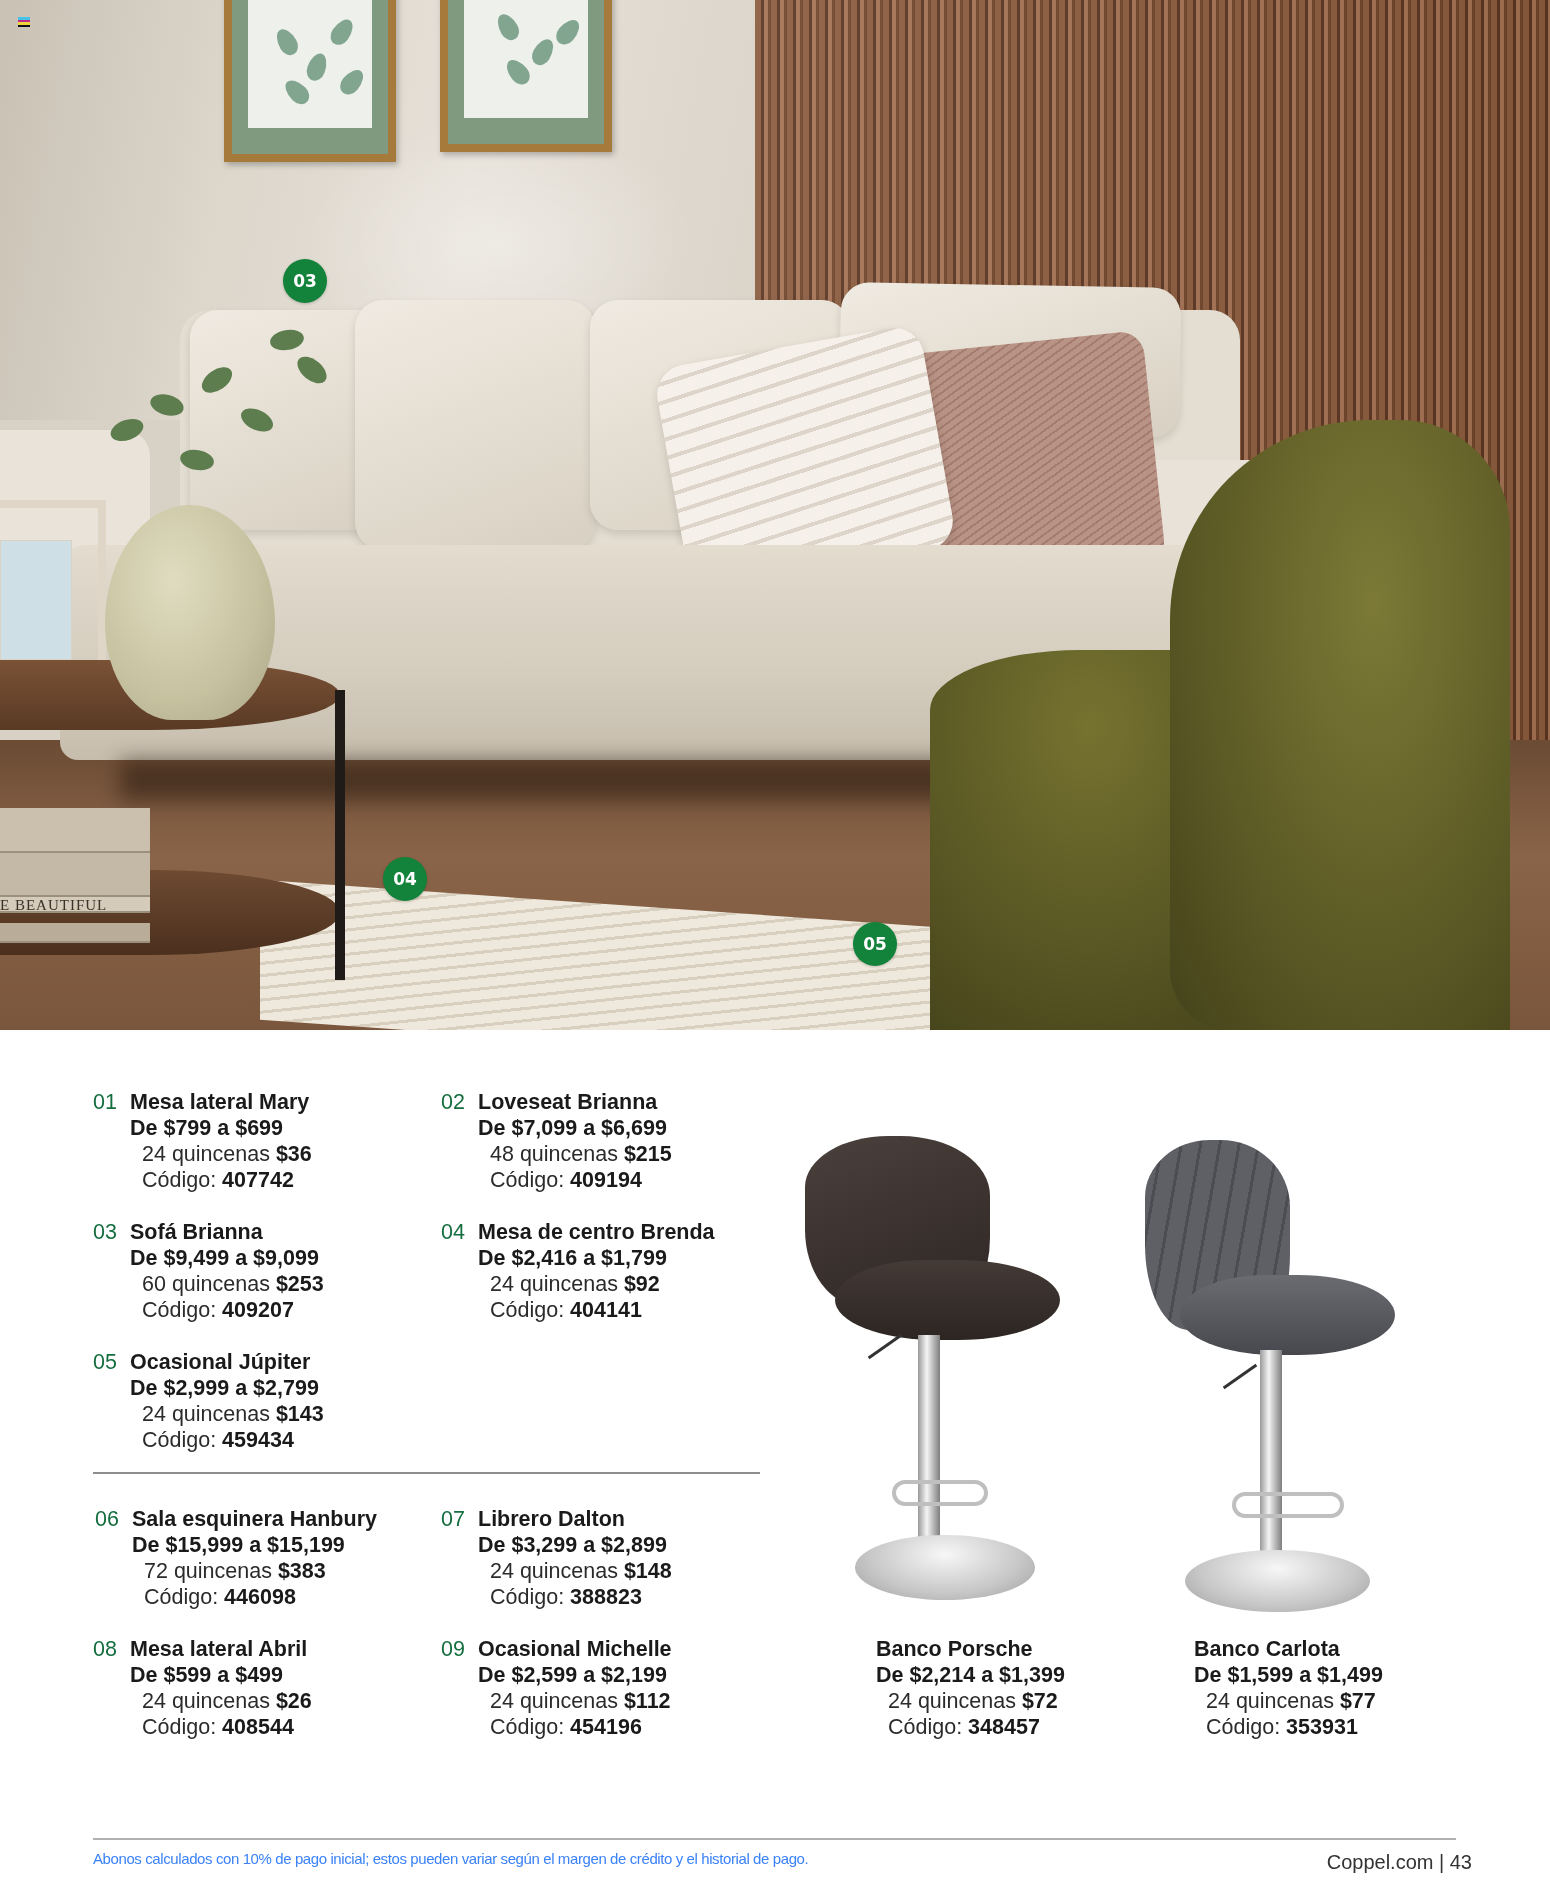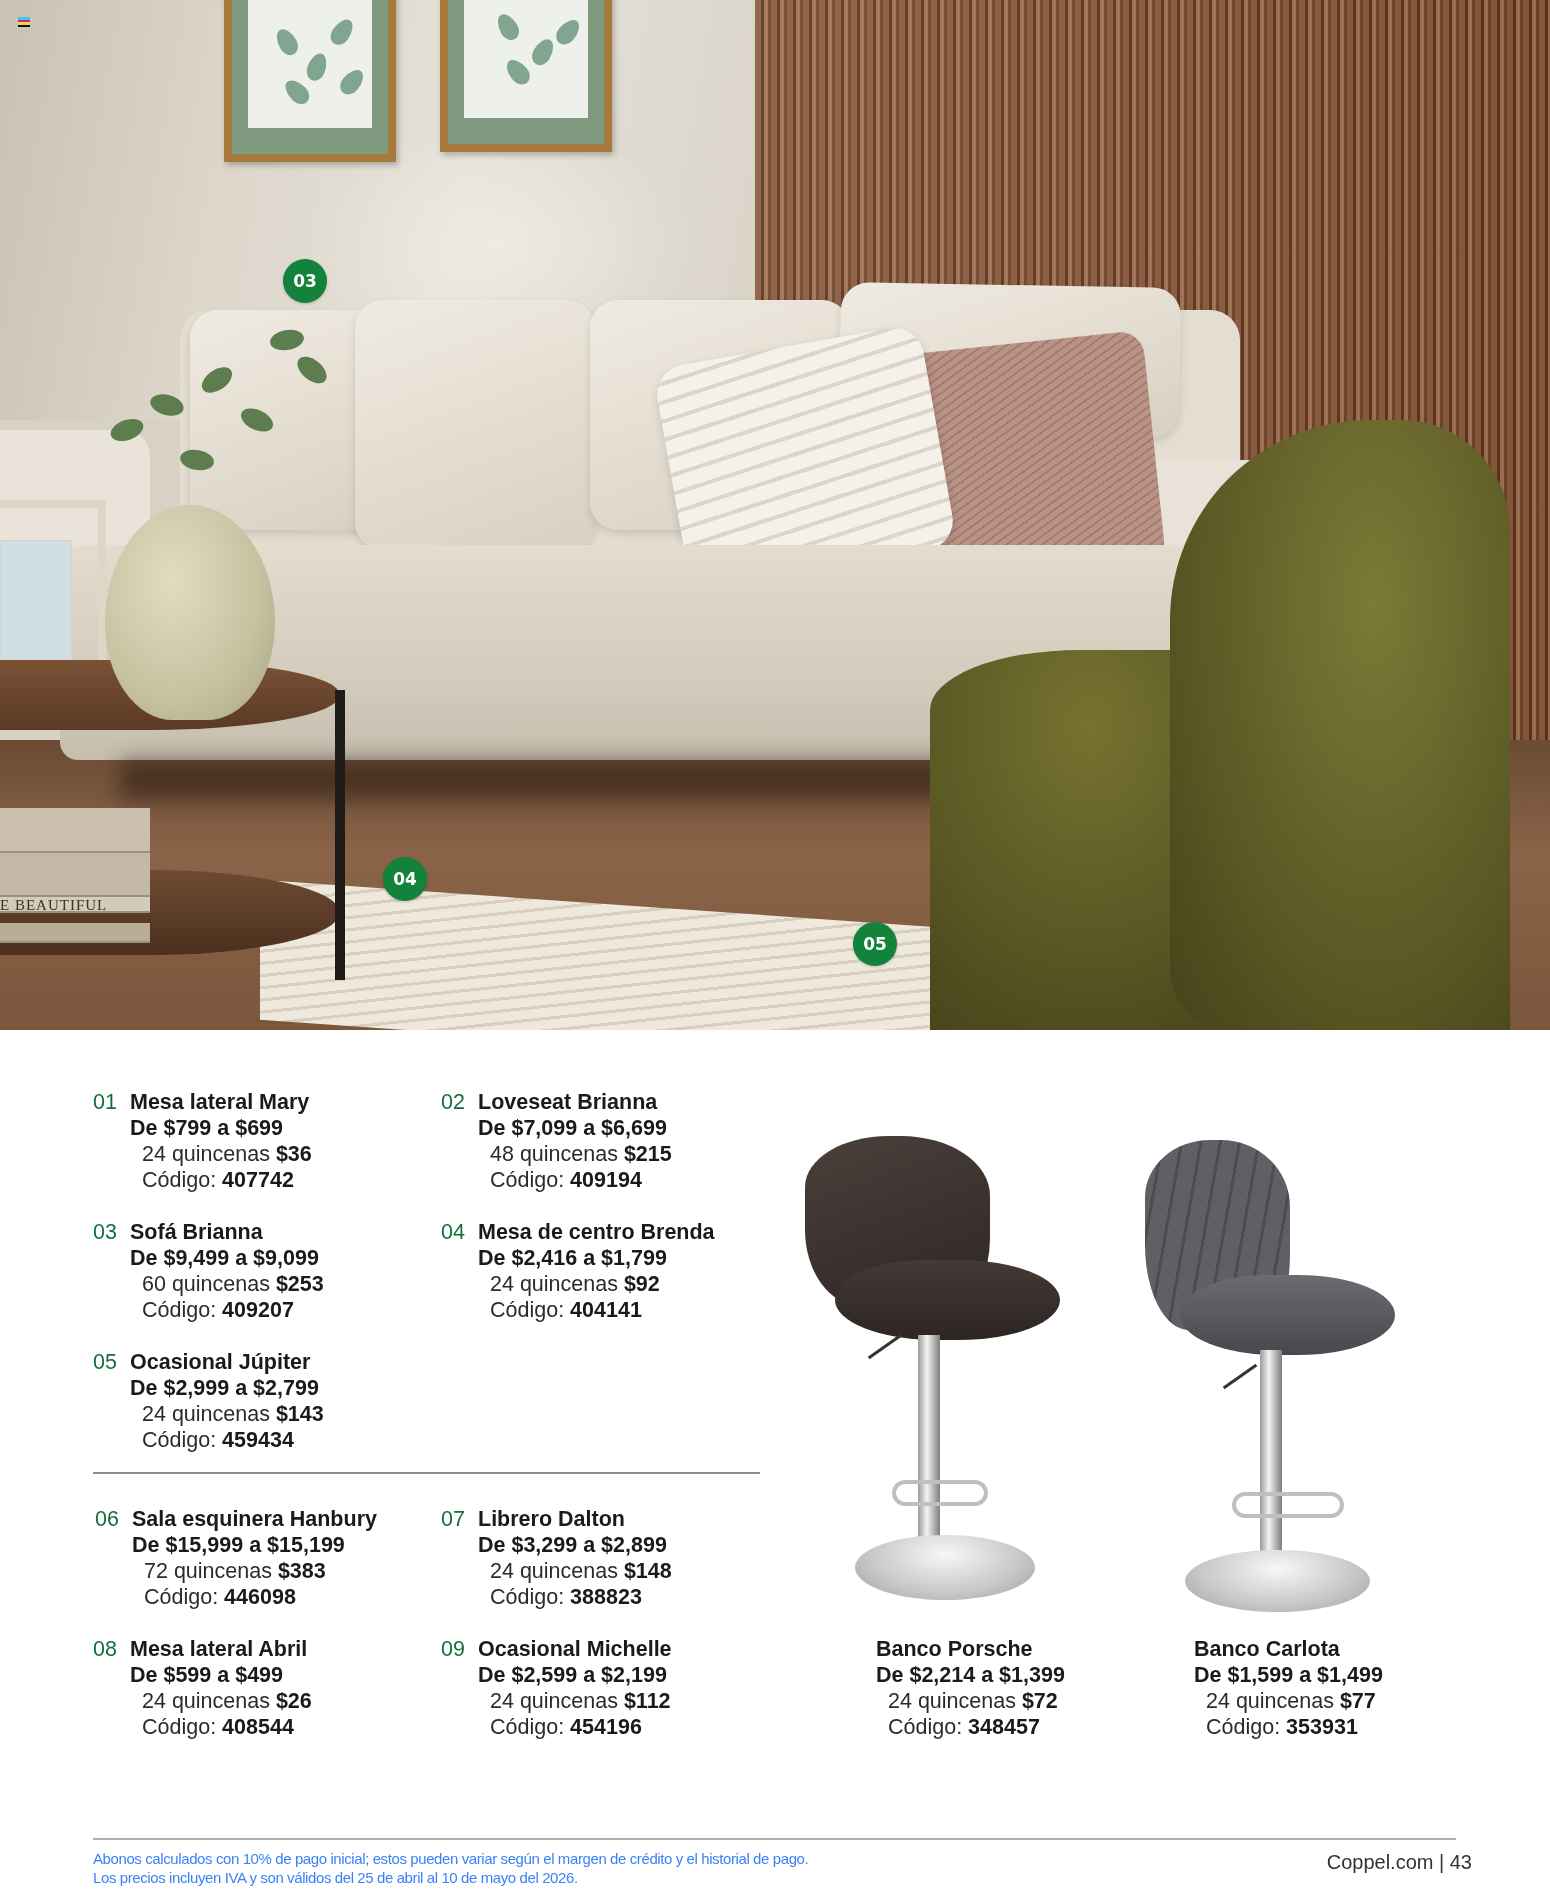--- a/index.html
+++ b/index.html
@@ -305,19 +305,18 @@
     <div class="name">Banco Carlota</div>
     <div class="price">De $1,599 a $1,499</div>
     <div class="inst"><span>24 quincenas</span> <b>$77</b></div>
     <div class="code"><span>Código:</span> <b>353931</b></div>
   </div>
 </div>
 
 <div class="footer-rule"></div>
 <div class="footnote">
   <div>Abonos calculados con 10% de pago inicial; estos pueden variar según el margen de crédito y el historial de pago.</div>
-  <div>Los precios incluyen IVA y son válidos del 25 de abril al 10 de mayo del 2026.</div>
 </div>
 <div class="pagefoot">
   <span>Coppel.com</span>
   <span>|</span>
   <span>43</span>
 </div>
 
 </body></html>

